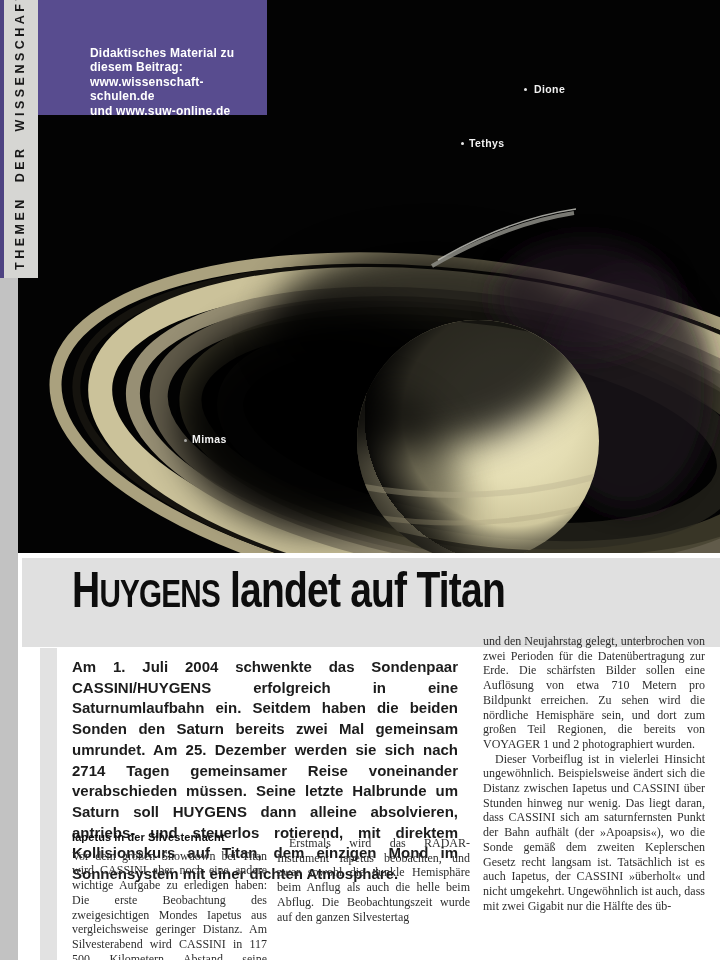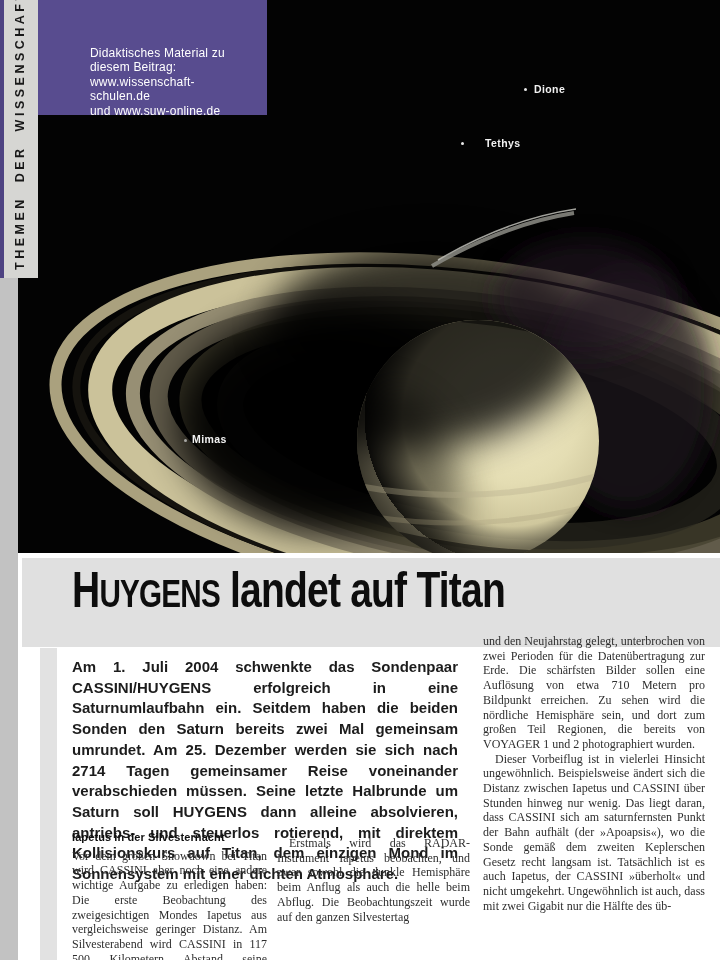--- a/index.html
+++ b/index.html
@@ -20,28 +20,28 @@
   }
   
   .photo{position:absolute;left:18px;top:0;width:702px;height:553px;background:#0c4a6e;}
   .photo svg{position:absolute;left:0;top:0;}
   .moon-label{
     position:absolute; color:#f2f2f2; font-weight:bold; font-size:10.5px;
     letter-spacing:.4px; line-height:1;
   }
   .moon-dot{position:absolute;width:3px;height:3px;border-radius:50%;background:#e8e8e8;}
   .lbl-dione{left:534px;top:84px;} .dot-dione{left:524px;top:88px;}
-  .lbl-tethys{left:469px;top:138px;margin-left:16px;} .dot-tethys{left:461px;top:142px;}
+  .lbl-tethys{left:469px;top:138px;} .dot-tethys{left:461px;top:142px;}
   .lbl-mimas{left:192px;top:434px;} .dot-mimas{left:184px;top:439px;opacity:.65;}
   
   .info-box{
     position:absolute; left:38px; top:0; width:229px; height:115px;
     background:#584c8f; color:#ffffff;
     padding:46px 16px 0 52px; box-sizing:border-box;
-    font-size:12px; font-weight:normal; line-height:14.4px; letter-spacing:.2px;
+    font-size:12px; font-weight:bold; line-height:14.4px; letter-spacing:.2px;
   }
   
   .title-band{position:absolute;left:22px;top:558px;width:698px;height:89px;background:#e0e0e0;text-align:center;}
   .headline{
     position:absolute; left:50px; top:6px; margin:0; color:#0d0d0d;
     font-size:50px; font-weight:bold; letter-spacing:-1px; white-space:nowrap;
     transform:scaleX(.78); transform-origin:left top; line-height:1.05;
   }
   .headline .caps{font-size:38px;}
   .kicker-row{position:absolute;left:50px;right:45px;top:63px;display:flex;justify-content:space-between;align-items:baseline;}

